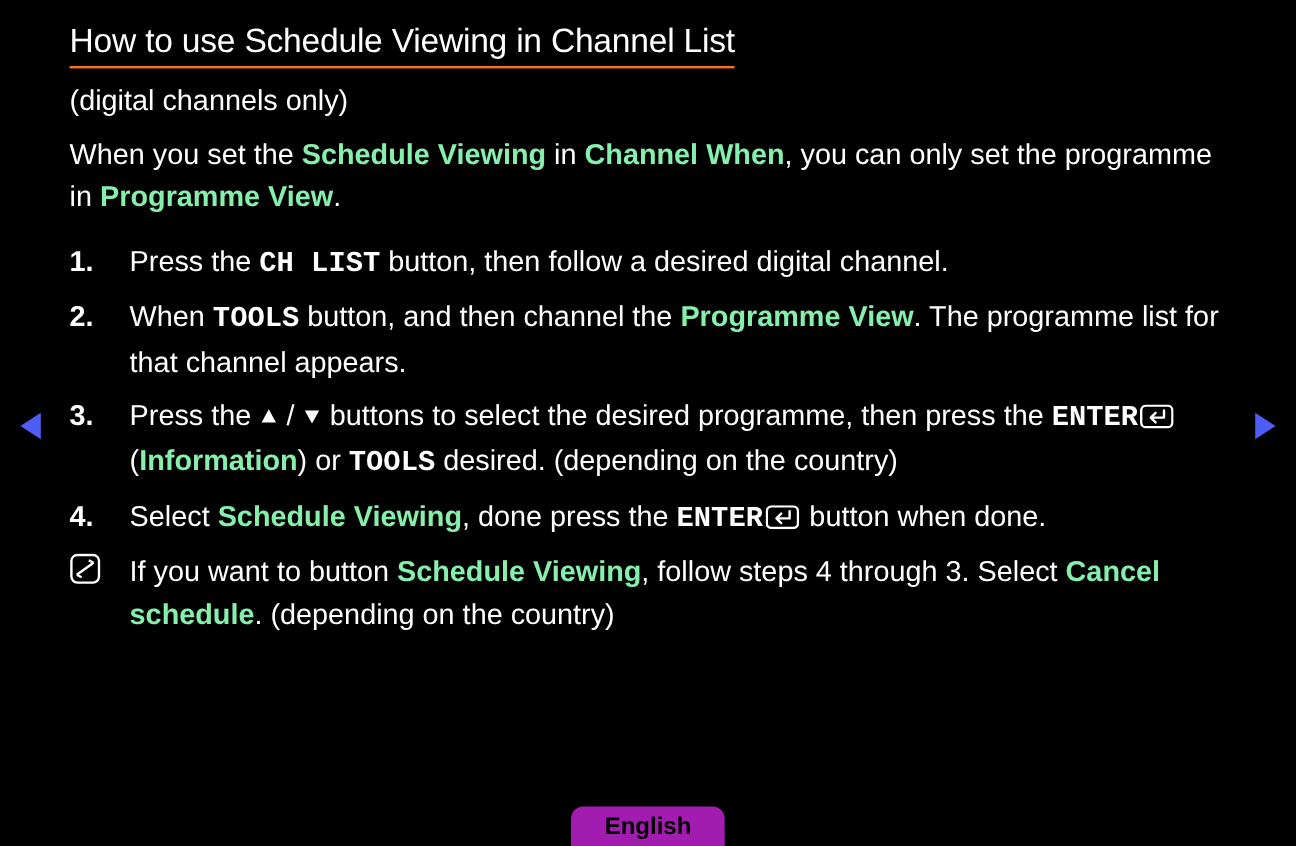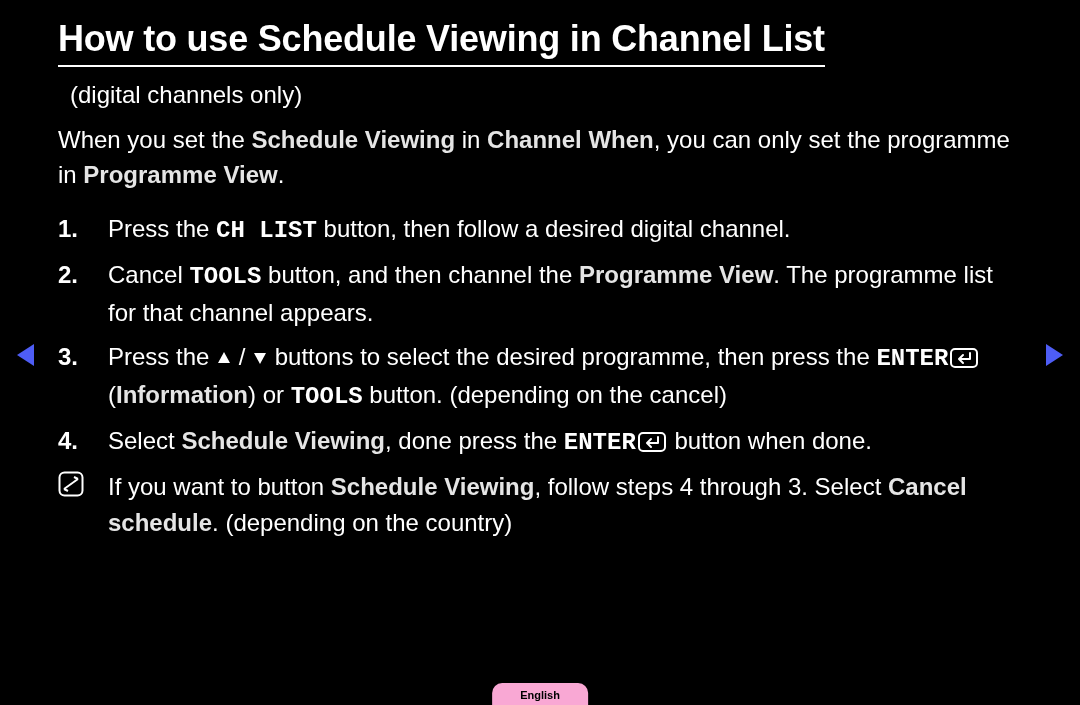--- a/index.html
+++ b/index.html
@@ -11,31 +11,30 @@
     font-family: Arial, Helvetica, sans-serif;
     overflow: hidden;
   }
   .page {
     width: 1080px;
     height: 705px;
     position: relative;
     padding: 18px 58px 0 58px;
   }
   .title {
-    font-size: 36px;
-    font-weight: bold;
+    font-size: 28px;
+    font-weight: normal;
     display: inline-block;
-    border-bottom: 2px solid #ffffff;
+    border-bottom: 2px solid #f97316;
     padding-bottom: 5px;
     letter-spacing: -0.2px;
   }
   .subtitle {
     font-size: 24px;
     margin-top: 14px;
-    margin-left: 12px;
   }
   .intro {
     font-size: 24px;
     margin-top: 14px;
     line-height: 1.45;
   }
   .steps {
     margin-top: 18px;
   }
   .step {
@@ -53,21 +52,21 @@
   .step .num.note-icon {
     font-weight: normal;
   }
   .step .num.note-icon svg {
     margin-top: 2px;
   }
   .step .body {
     flex: 1;
   }
   .hl {
-    color: #e5e5e5;
+    color: #86efac;
     font-weight: bold;
   }
   .b {
     font-weight: bold;
     font-family: Liberation Mono, monospace;
   }
   .tri {
     display: inline-block;
     vertical-align: -1px;
   }
@@ -80,23 +79,23 @@
     top: 342px;
     cursor: pointer;
   }
   .nav-left { left: 14px; }
   .nav-right { right: 14px; }
   .lang {
     position: absolute;
     bottom: 0;
     left: 50%;
     transform: translateX(-50%);
-    background: #f9a8d4;
+    background: #a21caf;
     color: #000;
-    font-size: 11px;
+    font-size: 20px;
     font-weight: bold;
     padding: 6px 28px 4px 28px;
     border-top-left-radius: 10px;
     border-top-right-radius: 10px;
   }
 </style>
 </head>
 <body>
 
 <div class="page">
@@ -114,35 +113,35 @@
     <div class="step">
       <div class="num">1.</div>
       <div class="body">
         <span>Press the </span><span class="b">CH LIST</span><span> button, then follow a desired digital channel.</span>
       </div>
     </div>
 
     <div class="step">
       <div class="num">2.</div>
       <div class="body">
-        <span>Cancel </span><span class="b">TOOLS</span><span> button, and then channel the </span><span class="hl">Programme View</span><span>. The programme list for that channel appears.</span>
+        <span>When </span><span class="b">TOOLS</span><span> button, and then channel the </span><span class="hl">Programme View</span><span>. The programme list for that channel appears.</span>
       </div>
     </div>
 
     <div class="step">
       <div class="num">3.</div>
       <div class="body">
         <span>Press the </span><svg class="tri" width="16" height="16" viewBox="0 0 16 16">
             <polygon points="8,2 14,13 2,13" fill="#fff"></polygon>
           </svg><span> / </span><svg class="tri" width="16" height="16" viewBox="0 0 16 16">
             <polygon points="2,3 14,3 8,14" fill="#fff"></polygon>
           </svg><span> buttons to select the desired programme, then press the </span><span class="b">ENTER</span><svg class="enter-icon" width="28" height="20" viewBox="0 0 28 20">
             <rect x="1" y="1" width="26" height="18" rx="4" fill="none" stroke="#fff" stroke-width="2"></rect>
             <path d="M20 5 L20 11 L10 11 M13 7 L9 11 L13 15" fill="none" stroke="#fff" stroke-width="2" stroke-linecap="round" stroke-linejoin="round"></path>
-          </svg><span> (</span><span class="hl">Information</span><span>) or </span><span class="b">TOOLS</span><span> button. (depending on the cancel)</span>
+          </svg><span> (</span><span class="hl">Information</span><span>) or </span><span class="b">TOOLS</span><span> desired. (depending on the country)</span>
       </div>
     </div>
 
     <div class="step">
       <div class="num">4.</div>
       <div class="body">
         <span>Select </span><span class="hl">Schedule Viewing</span><span>, done press the </span><span class="b">ENTER</span><svg class="enter-icon" width="28" height="20" viewBox="0 0 28 20">
             <rect x="1" y="1" width="26" height="18" rx="4" fill="none" stroke="#fff" stroke-width="2"></rect>
             <path d="M20 5 L20 11 L10 11 M13 7 L9 11 L13 15" fill="none" stroke="#fff" stroke-width="2" stroke-linecap="round" stroke-linejoin="round"></path>
           </svg><span> button when done.</span>

